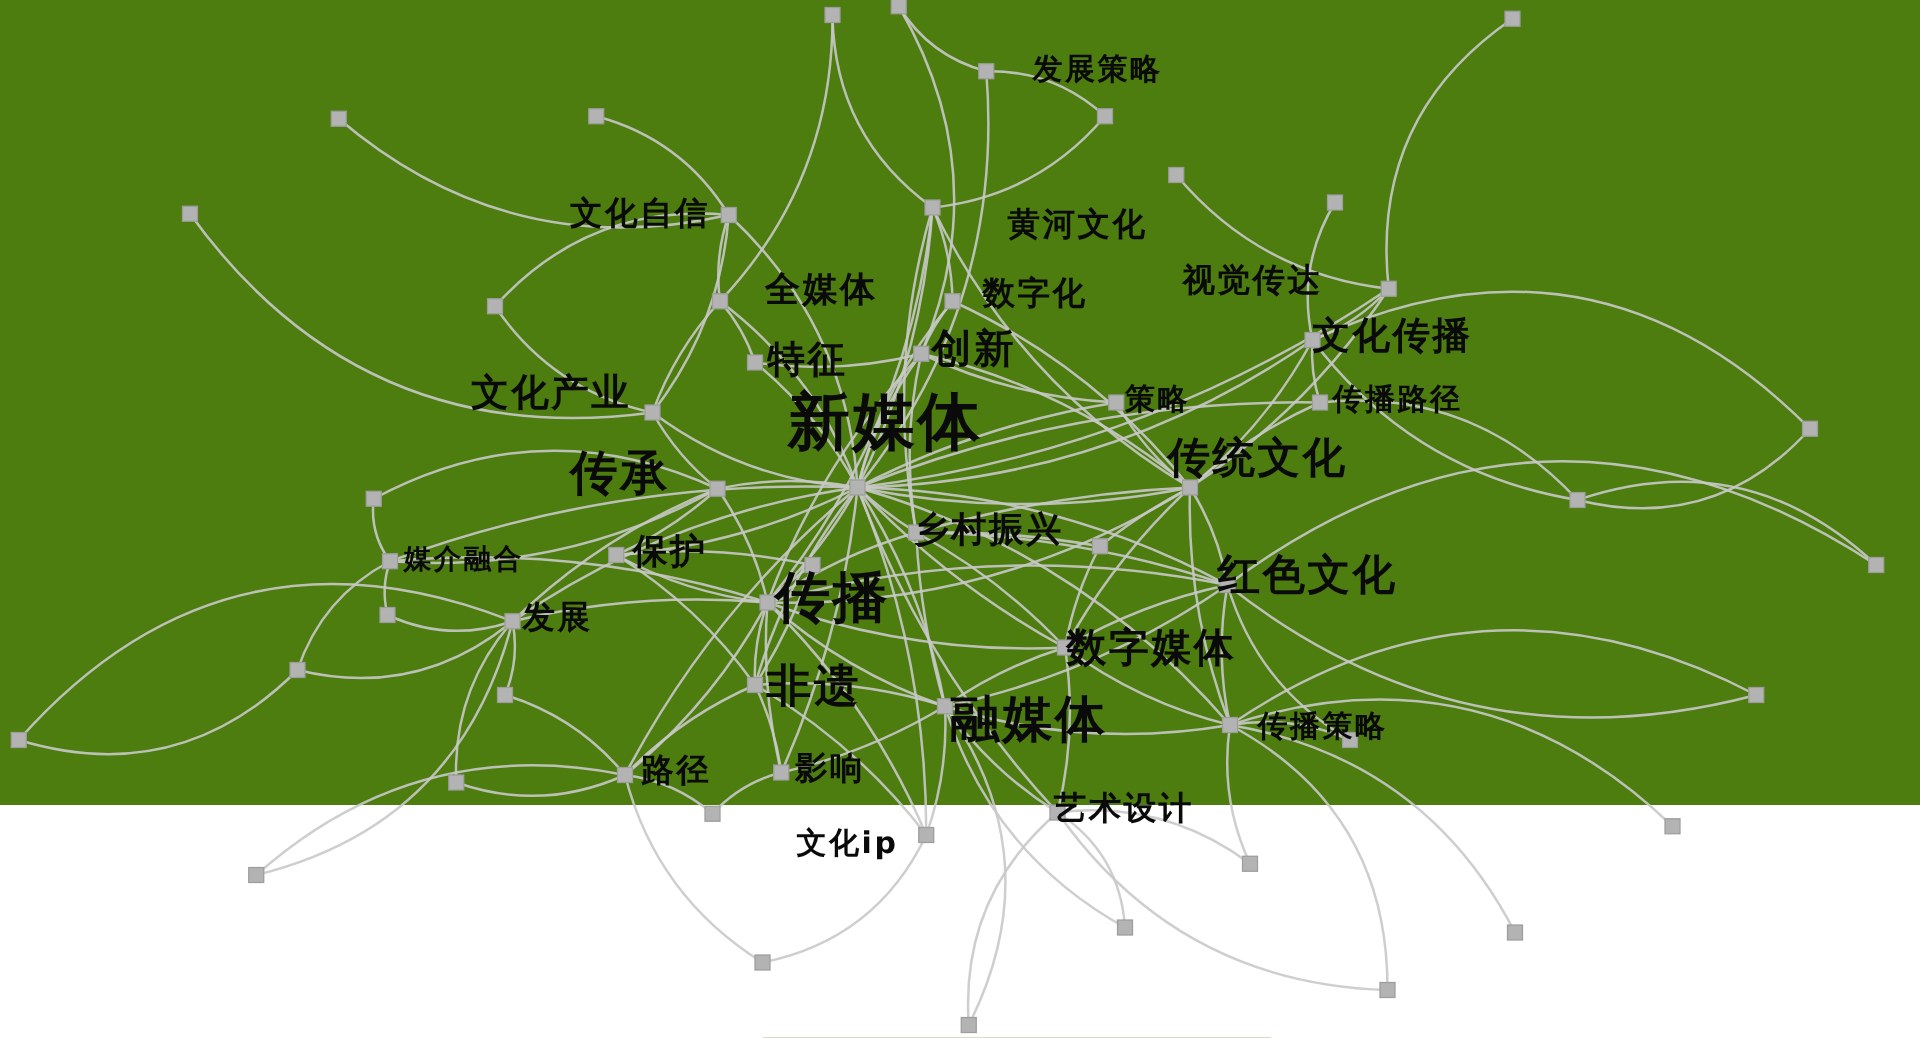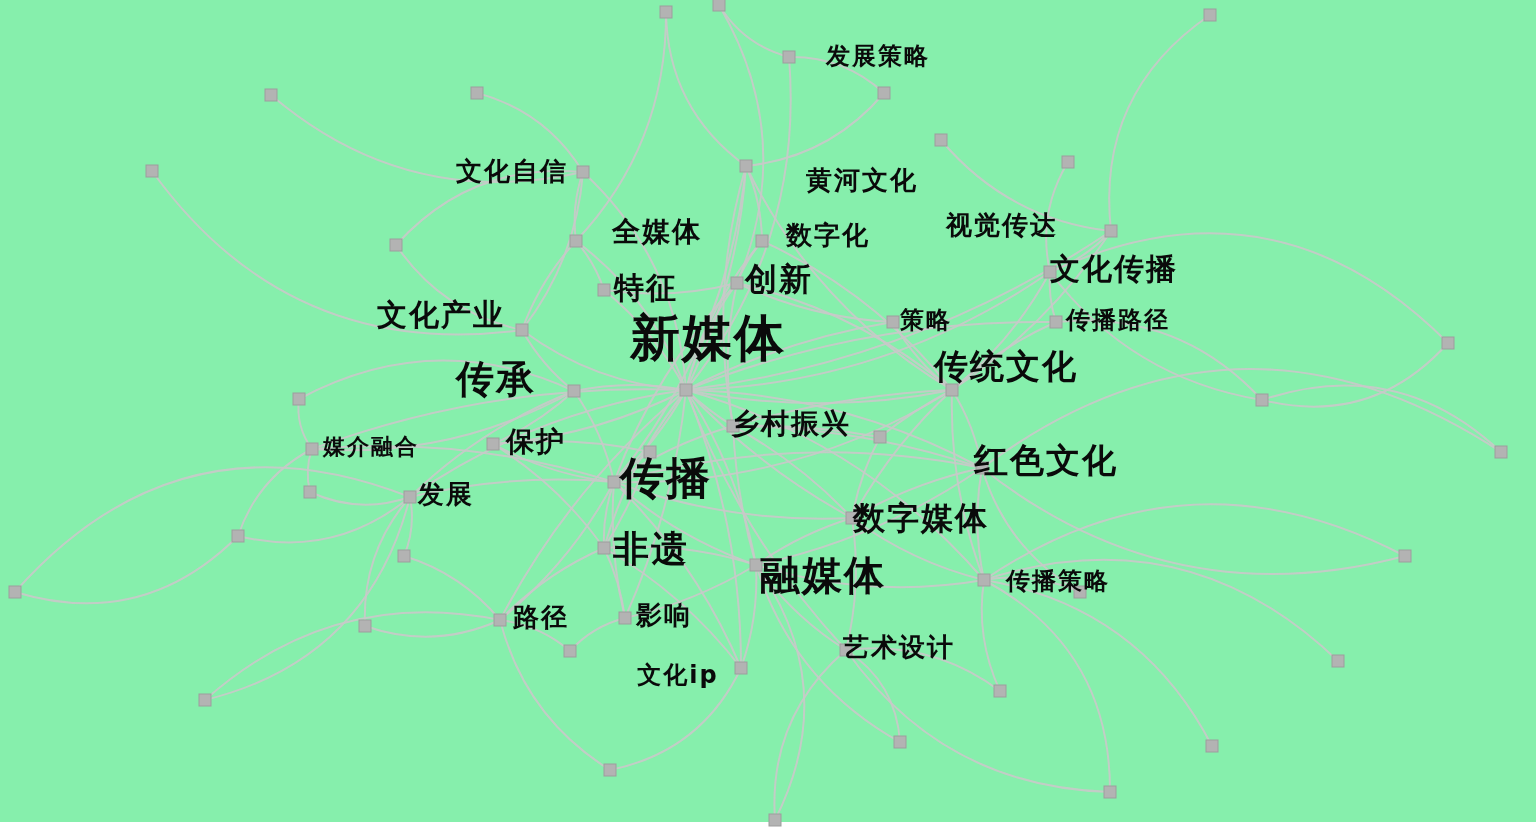--- a/index.html
+++ b/index.html
@@ -7,22 +7,22 @@
     padding: 0;
     background: #ffffff;
     width: 1536px;
     height: 830px;
     overflow: hidden;
     font-family: "DejaVu Sans", "Liberation Sans", sans-serif;
   }
   .canvas {
     position: relative;
     width: 1536px;
-    height: 822px;
-    background: #86efac;
+    height: 644px;
+    background: #4d7c0f;
   }
   svg {
     display: block;
     width: 1536px;
     height: 830px;
   }
   svg text {
     font-family: "DejaVu Sans", "Liberation Sans", sans-serif;
     font-weight: 700;
     letter-spacing: 2px;

